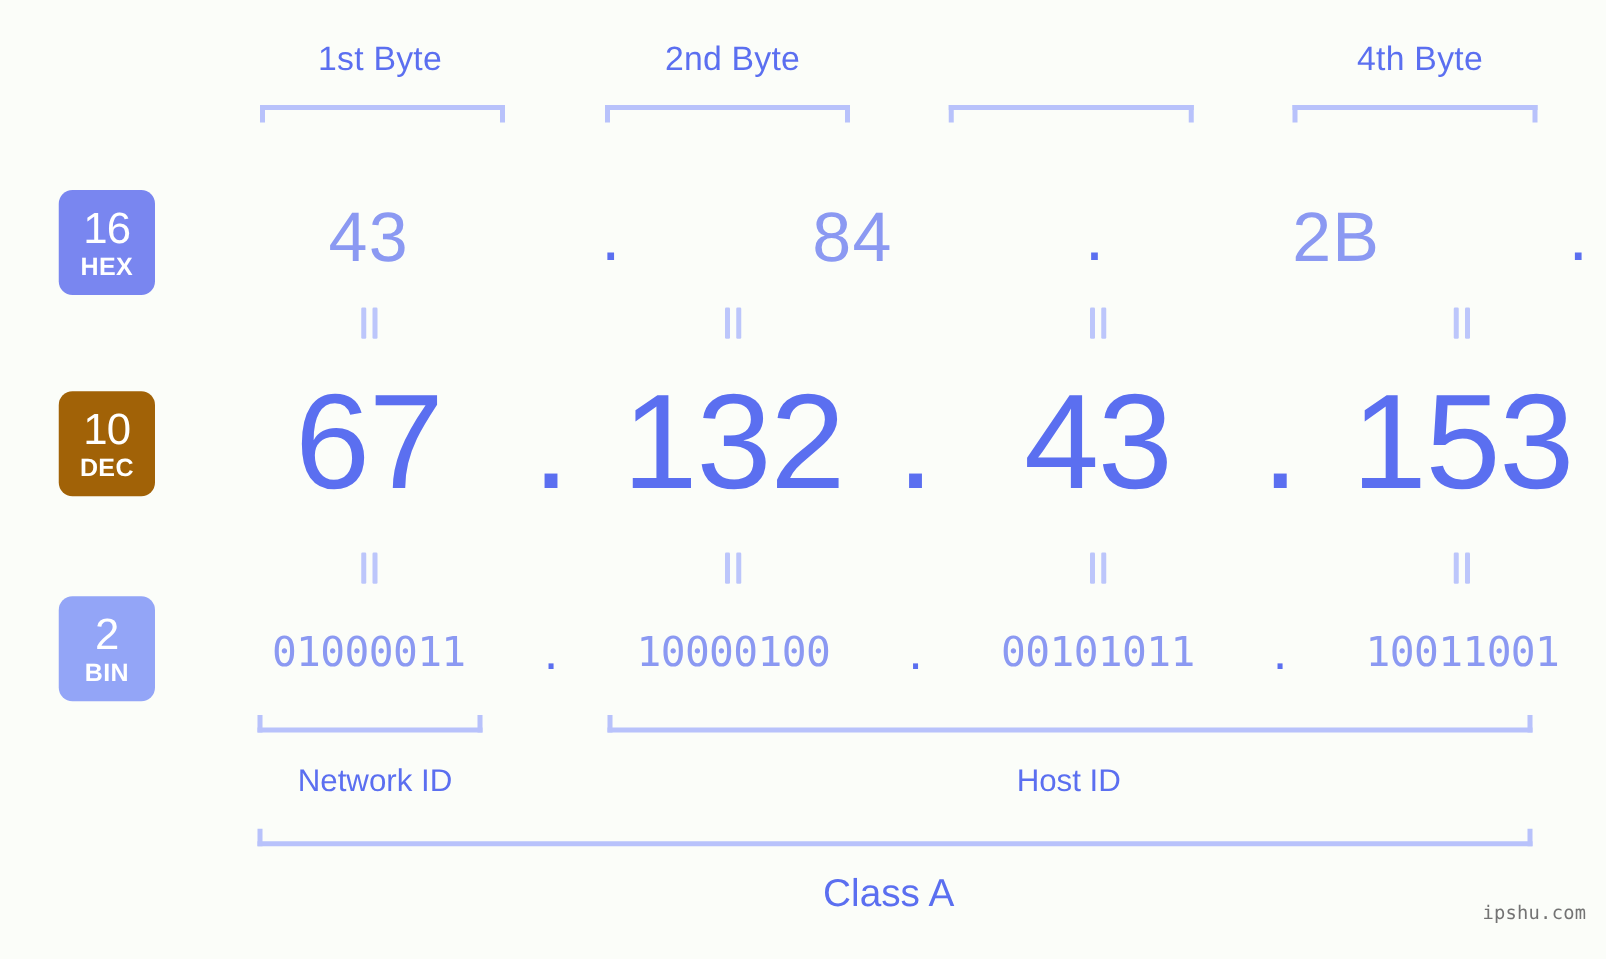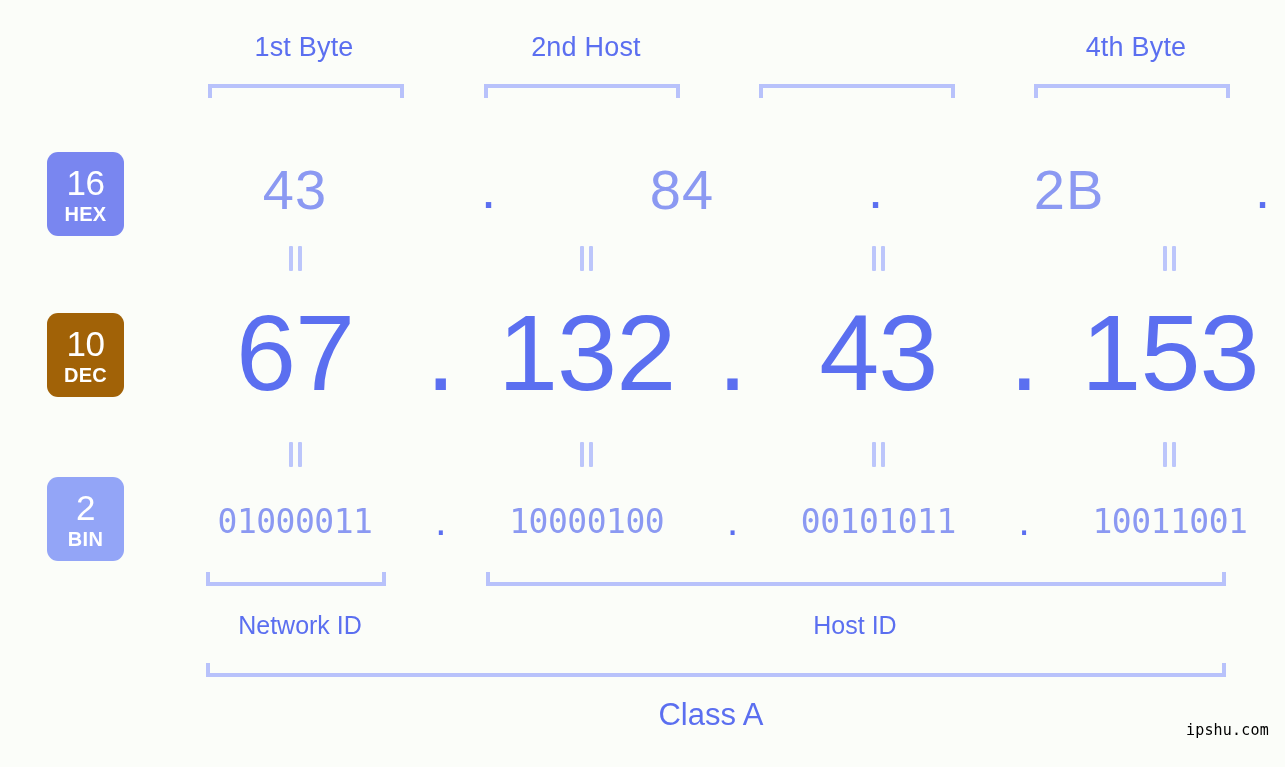--- a/index.html
+++ b/index.html
@@ -192,31 +192,31 @@
     white-space: nowrap;
   }
 
   
   .watermark {
     position: absolute;
     right: 16px;
     bottom: 28px;
     font-family: "DejaVu Sans Mono", monospace;
     font-size: 15px;
-    color: #000000;
+    color: #737373;
     letter-spacing: .2px;
   }
 </style>
 </head>
 <body>
 
 <div id="canvas">
 
   <div class="byte-label" style="left:189px">1st Byte</div>
-  <div class="byte-label" style="left:471px">2nd Host</div>
+  <div class="byte-label" style="left:471px">2nd Byte</div>
   <div class="byte-label" style="left:1021px">4th Byte</div>
 
   <div class="bracket-down" style="left:208px;top:84px;width:196px"></div>
   <div class="bracket-down" style="left:484px;top:84px;width:196px"></div>
   <div class="bracket-down" style="left:759px;top:84px;width:196px"></div>
   <div class="bracket-down" style="left:1034px;top:84px;width:196px"></div>
 
   <div class="badge badge-hex">
     <span class="num">16</span>
     <span class="nm">HEX</span>

